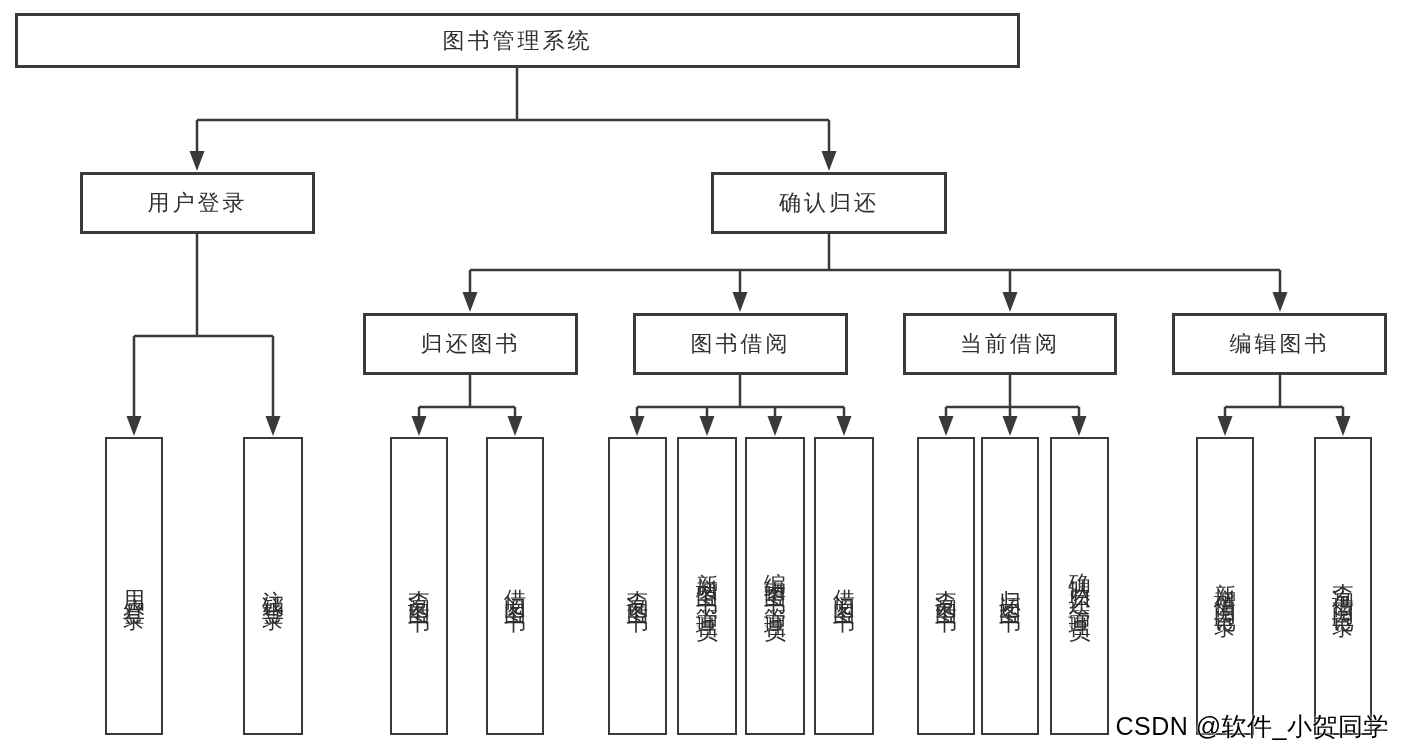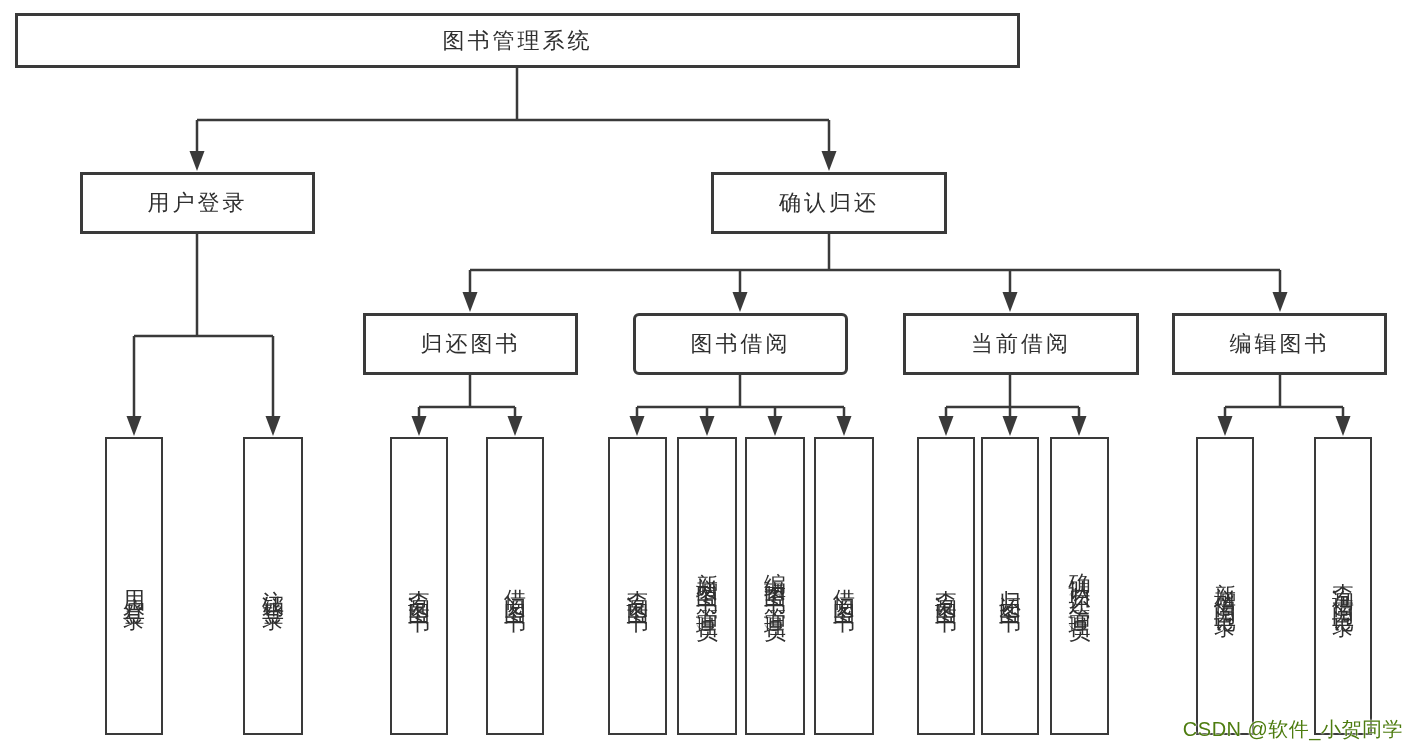--- a/index.html
+++ b/index.html
@@ -30,23 +30,23 @@
   .vbox{
     border:2.5px solid #3a3a3a;
     top:437px;height:298px;
     writing-mode:vertical-lr;
     text-orientation:mixed;
     font-size:22px;letter-spacing:7px;
     line-height:1;
   }
   .watermark{
     position:absolute;
-    right:2px;bottom:4px;
-    font-size:20px;
-    color:#4d7c0f;
+    right:16px;bottom:4px;
+    font-size:25px;
+    color:#000000;
     letter-spacing:0.5px;
     text-shadow:0 0 2px #ffffff,0 0 2px #ffffff;
     white-space:nowrap;
   }
 </style>
 </head>
 <body>
 
 <div class="canvas">
 
@@ -108,22 +108,22 @@
     <use href="#arr" x="1225" y="436"></use>
     <use href="#arr" x="1343" y="436"></use>
   </svg>
 
   <div class="node hbox root" style="left:15px;width:1005px;">图书管理系统</div>
 
   <div class="node hbox" style="left:80px;width:235px;">用户登录</div>
   <div class="node hbox" style="left:711px;width:236px;">确认归还</div>
 
   <div class="node hbox lvl3" style="left:363px;width:215px;">归还图书</div>
-  <div class="node hbox lvl3" style="left:633px;width:215px;border-radius:6px;">图书借阅</div>
-  <div class="node hbox lvl3" style="left:903px;width:236px;">当前借阅</div>
+  <div class="node hbox lvl3" style="left:633px;width:215px;">图书借阅</div>
+  <div class="node hbox lvl3" style="left:903px;width:214px;">当前借阅</div>
   <div class="node hbox lvl3" style="left:1172px;width:215px;">编辑图书</div>
 
   <div class="node vbox" style="left:105px;width:58px;">用户登录</div>
   <div class="node vbox" style="left:243px;width:60px;">注销登录</div>
 
   <div class="node vbox" style="left:390px;width:58px;">查询图书</div>
   <div class="node vbox" style="left:486px;width:58px;">借阅图书</div>
 
   <div class="node vbox" style="left:608px;width:59px;">查询图书</div>
   <div class="node vbox" style="left:677px;width:60px;">新增图书（管理员）</div>

